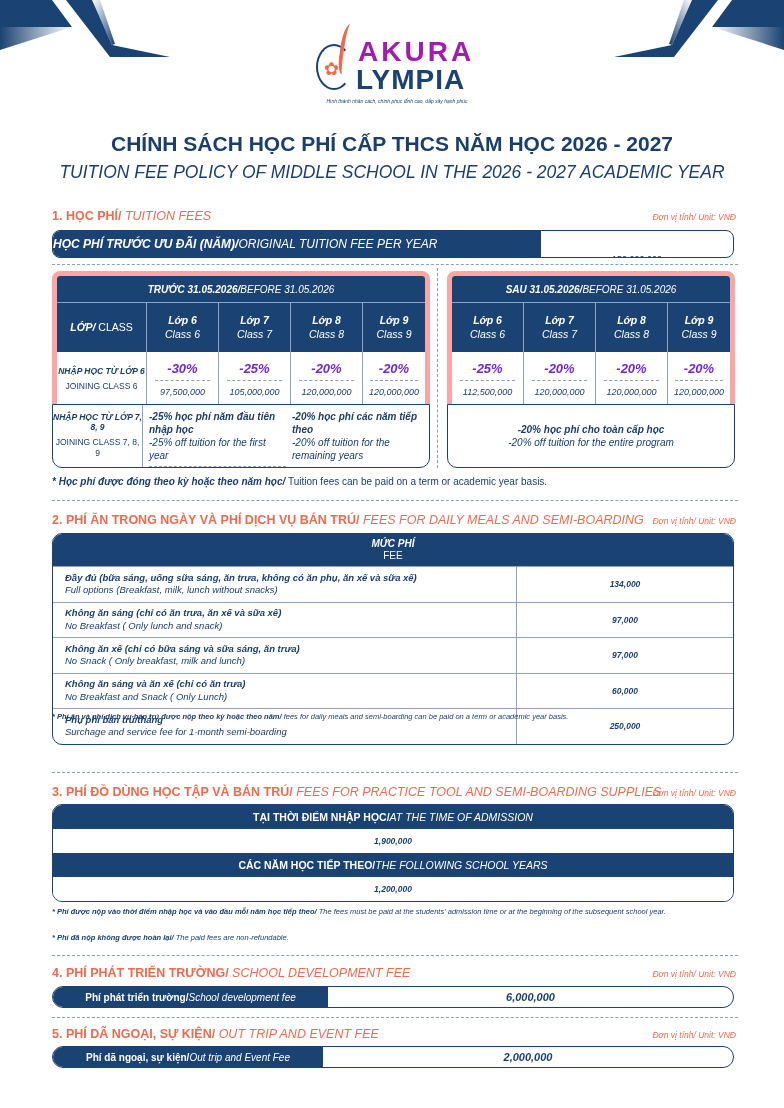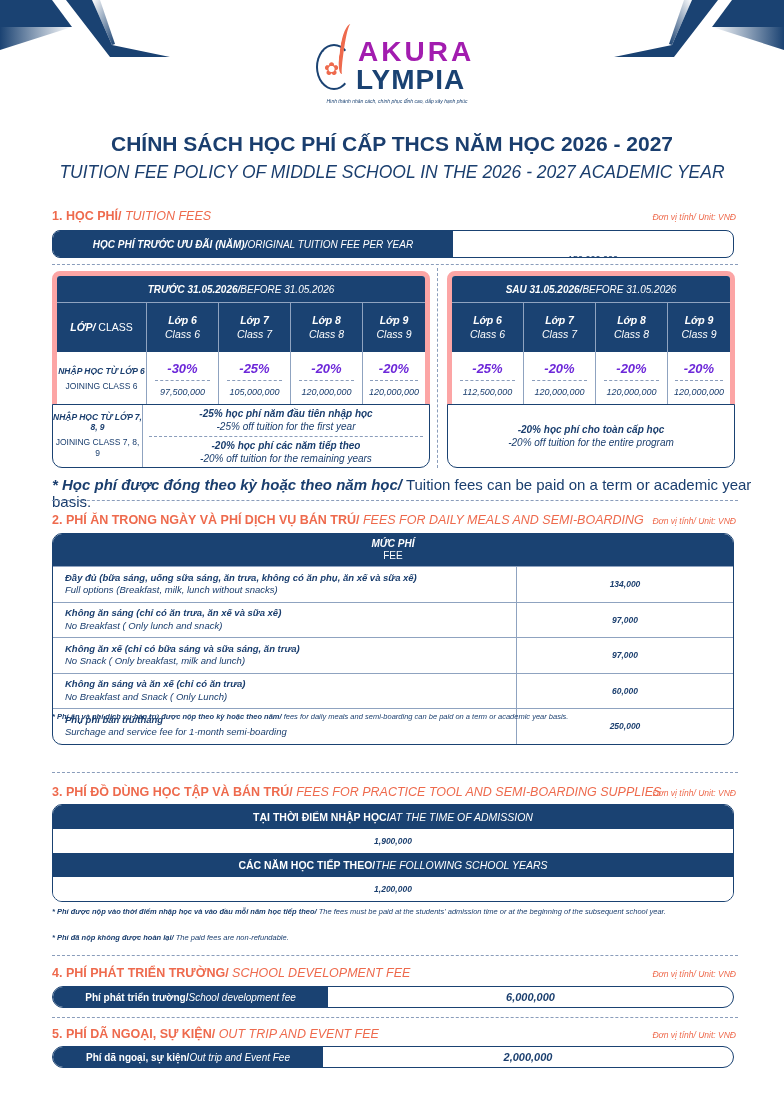--- a/index.html
+++ b/index.html
@@ -23,21 +23,21 @@
     .sec-title { position: absolute; left: 52px; font-size: 12.5px; color: #ee6a4d; }
     .sec-title b { font-weight: bold; }
     .sec-title i { font-style: italic; }
     .unit { position: absolute; right: 48px; font-size: 8.5px; font-style: italic; color: #ee6a4d; }
 
     .dash-h { position: absolute; left: 52px; width: 686px; border-top: 1px dashed #8a9dbb; }
     .dash-v { position: absolute; border-left: 1px dashed #8a9dbb; }
 
     
     .orig-bar { position: absolute; left: 52px; top: 230px; width: 682px; height: 28px; border: 1px solid #1a4272; border-radius: 8px; overflow: hidden; display: flex; }
-    .orig-bar .lbl { width: 400px; background: #1a4272; color: #fff; font-size: 10px; display: flex; align-items: center; justify-content: center; font-style: italic; }
+    .orig-bar .lbl { width: 488px; background: #1a4272; color: #fff; font-size: 12px; display: flex; align-items: center; font-style: italic; }
     .orig-bar .lbl b { font-weight: bold; }
     .orig-bar .val { flex: 1; display: flex; align-items: center; justify-content: center; font-size: 9px; color: #1a3e6e; margin-top: 28px; }
 
     
     .ttable { position: absolute; border: 5px solid #fca5a5; border-radius: 8px 8px 0 0; overflow: hidden; }
     .thead-bar { background: #1a4272; color: #fff; height: 27px; display: flex; align-items: center; justify-content: center; font-size: 10px; font-style: italic; border-bottom: 1px solid #8fa3c0; }
     .thead-bar b { font-weight: bold; }
     .trow { display: flex; }
     .tcell { border-right: 1px solid #8fa3c0; display: flex; flex-direction: column; align-items: center; justify-content: center; text-align: center; }
     .tcell:last-child { border-right: none; }
@@ -48,27 +48,27 @@
     .pct { font-size: 13px; font-weight: bold; font-style: italic; color: #6d28d9; padding-bottom: 4px; border-bottom: 1px dashed #8a9dbb; width: 78%; }
     .amt { font-size: 9px; font-style: italic; color: #1a3e6e; padding-top: 6px; }
     .rowlabel { font-size: 8.5px; color: #1a3e6e; }
     .rowlabel b { font-style: italic; font-weight: bold; display: block; line-height: 1.15; }
     .rowlabel span { display: block; margin-top: 5px; }
 
     .joinbox { position: absolute; border: 1px solid #1a4272; border-radius: 0 0 10px 10px; display: flex; background: #fff; }
     .jb-label { width: 90px; border-right: 1px solid #8fa3c0; display: flex; flex-direction: column; align-items: center; justify-content: center; text-align: center; font-size: 8.5px; color: #1a3e6e; }
     .jb-label b { font-style: italic; font-weight: bold; line-height: 1.15; }
     .jb-label span { margin-top: 4px; line-height: 1.3; }
-    .jb-main { flex: 1; display: flex; flex-direction: column; }
+    .jb-main { flex: 1; display: flex; flex-direction: row; }
     .jb-part { flex: 1; display: flex; flex-direction: column; align-items: center; justify-content: center; font-size: 10px; color: #1a3e6e; line-height: 1.3; }
     .jb-part b { font-style: italic; font-weight: bold; }
     .jb-part span { font-style: italic; }
     .jb-part.first { border-bottom: 1px dashed #8a9dbb; margin: 0 6px; }
 
-    .note { position: absolute; left: 52px; font-size: 15px; font-style: italic; color: #1a3e6e; }
+    .note { position: absolute; left: 52px; font-size: 10px; font-style: italic; color: #1a3e6e; }
     .note b { font-weight: bold; }
     .note-sm { font-size: 7.5px; line-height: 1.4; }
 
     
     .meals { position: absolute; left: 52px; top: 533px; width: 682px; border: 1px solid #1a4272; border-radius: 10px; overflow: hidden; }
     .meals .mh { display: flex; background: #1a4272; color: #fff; height: 32px; }
     .meals .mh div { display: flex; flex-direction: column; align-items: center; justify-content: center; font-size: 10px; line-height: 1.25; }
     .meals .mh b { font-weight: bold; }
     .meals .mh i { font-style: italic; }
     .meals .mh .c1 { width: 464px; border-right: 1px solid #8fa3c0; }

